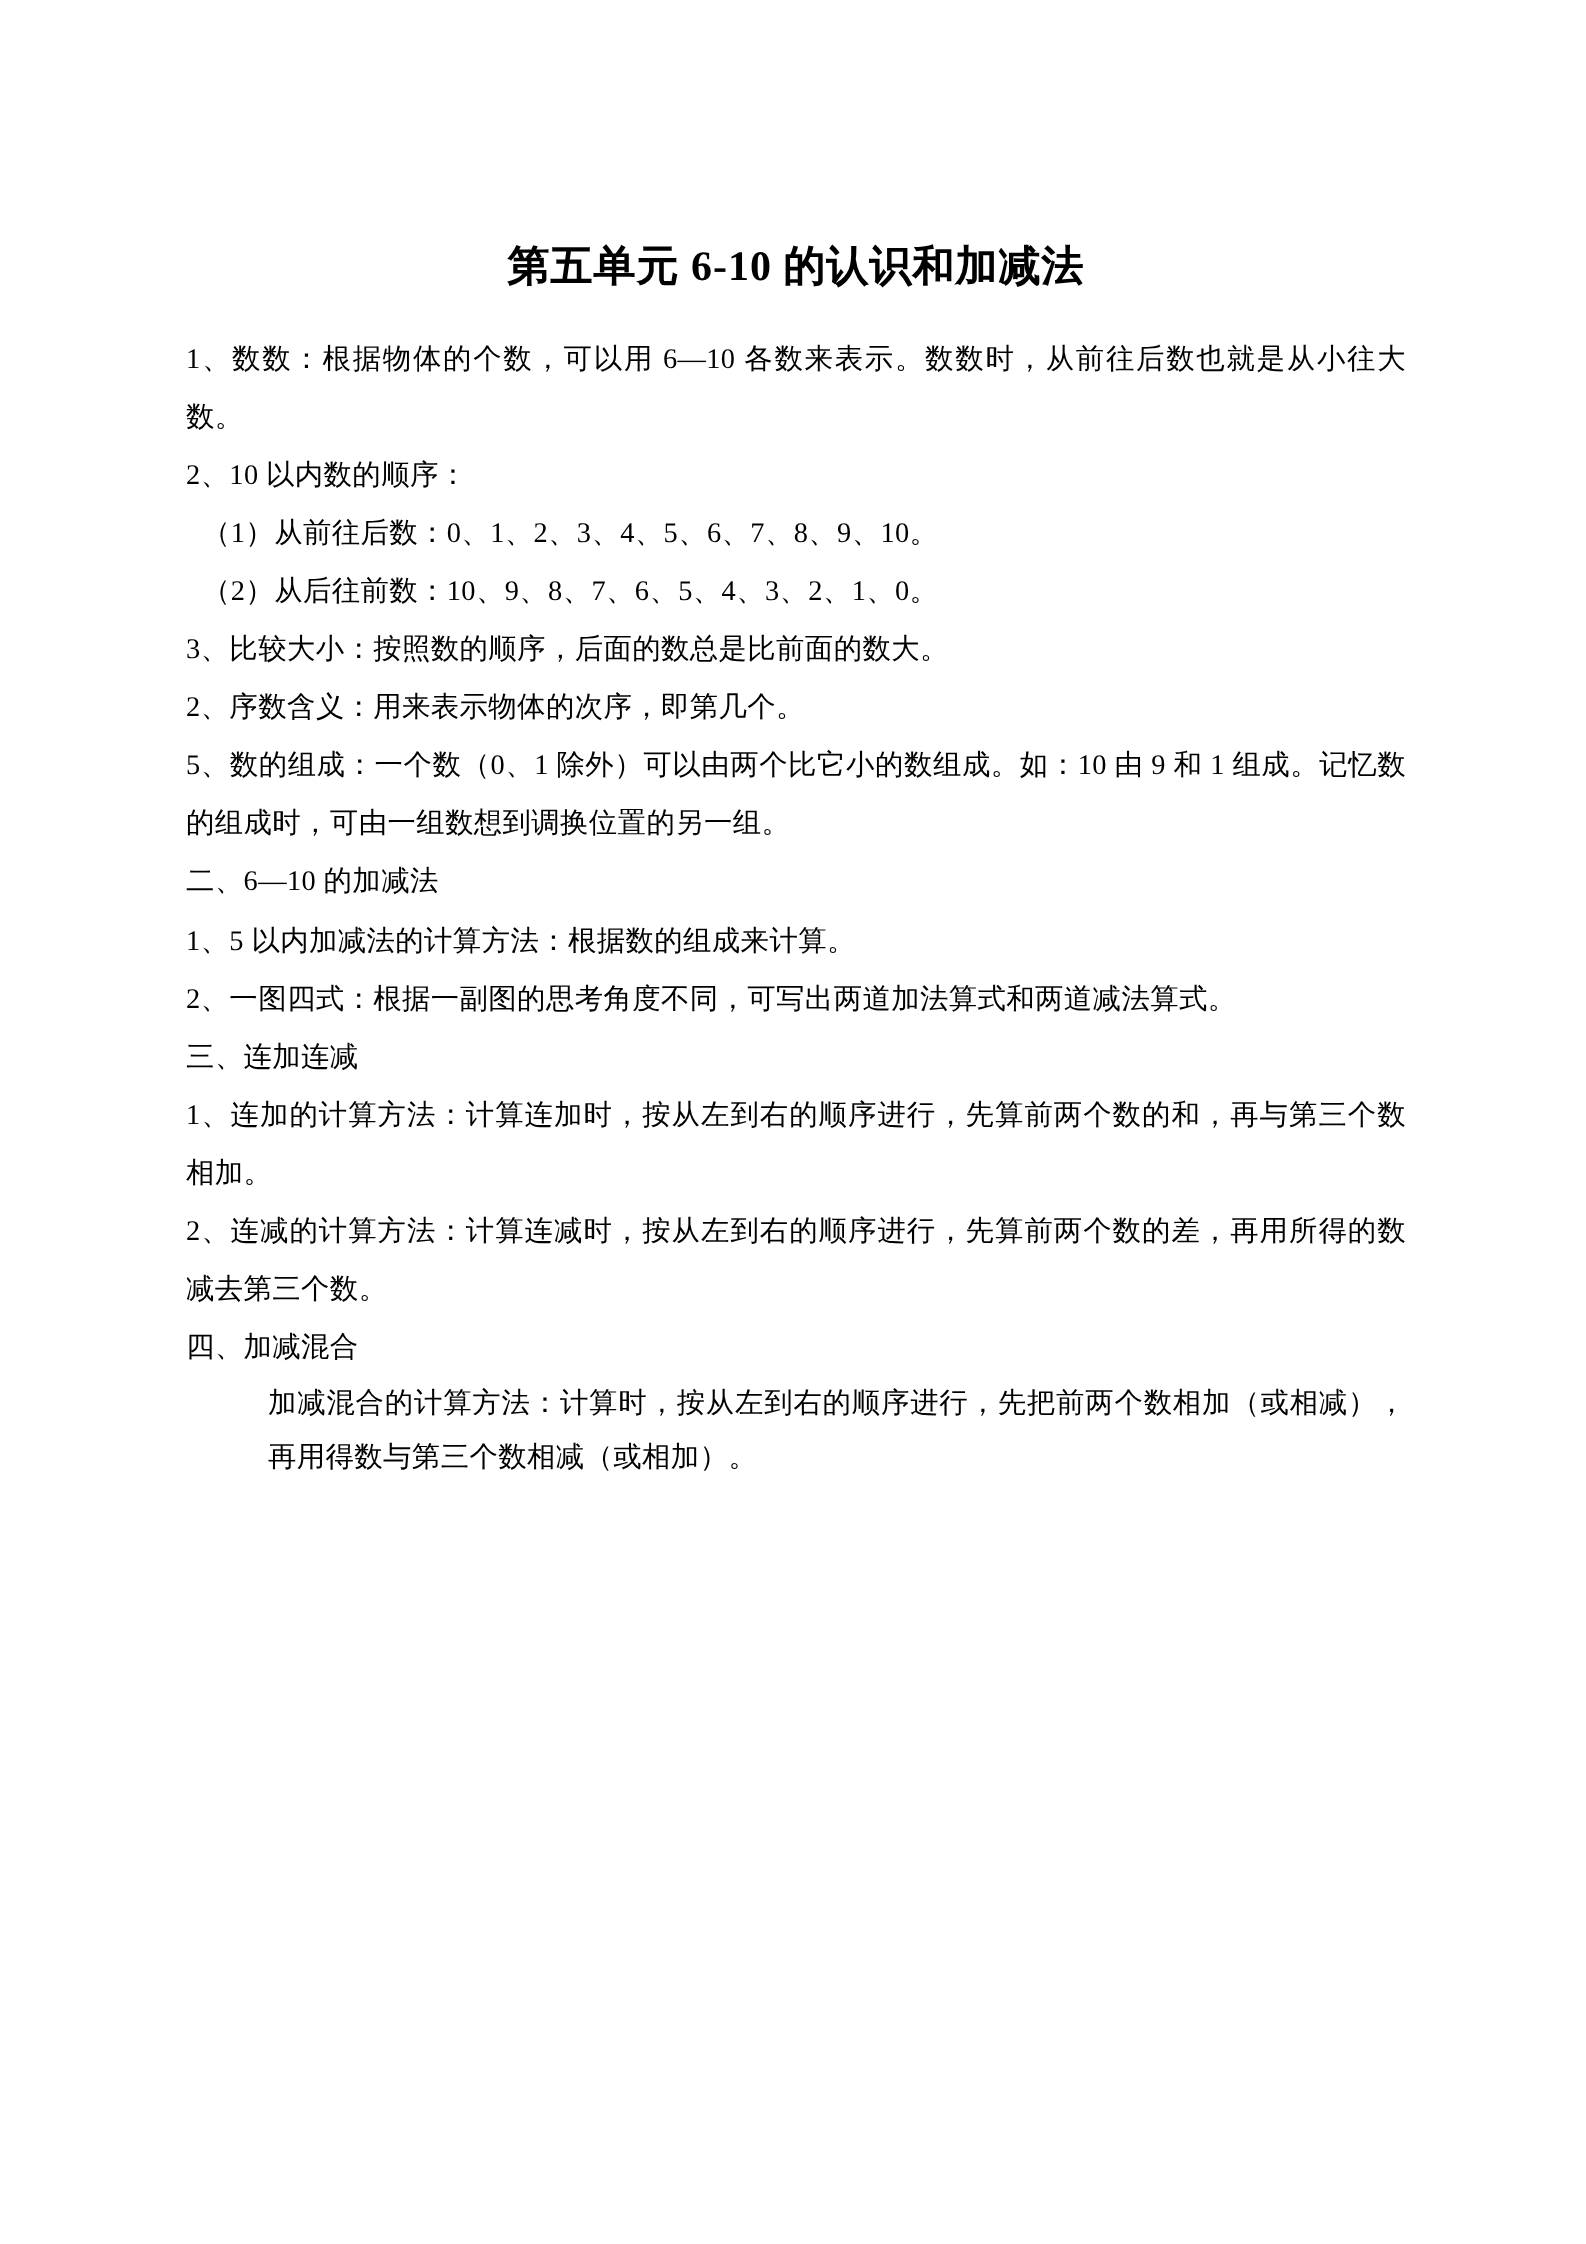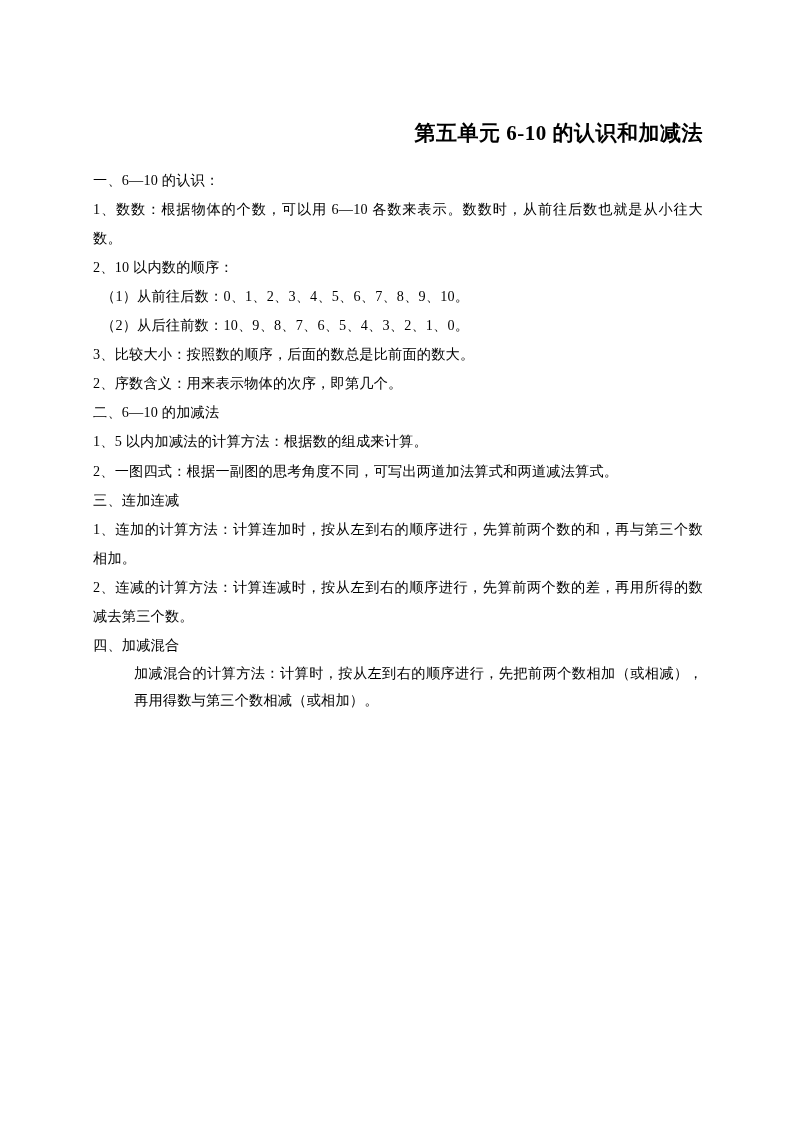--- a/index.html
+++ b/index.html
@@ -18,21 +18,21 @@
   }
   .content {
     position: absolute;
     left: 93px;
     top: 118px;
     width: 610px;
   }
   .doc-title {
     font-size: 21px;
     font-weight: bold;
-    text-align: right;
+    text-align: center;
     letter-spacing: 0.5px;
     margin: 0 0 16px 0;
     line-height: 1.5;
   }
   .para {
     font-size: 14.2px;
     line-height: 2.05;
     margin: 0;
     text-align: justify;
     text-justify: inter-ideograph;
@@ -47,27 +47,27 @@
     margin-left: 41px;
   }
 </style>
 </head>
 <body>
 
 <div class="page">
   <div class="content">
     <h1 class="doc-title">第五单元 6-10 的认识和加减法</h1>
 
-    <p class="para">一、6—10 的认识：</p>
     <p class="para">1、数数：根据物体的个数，可以用 6—10 各数来表示。数数时，从前往后数也就是从小往大数。</p>
     <p class="para">2、10 以内数的顺序：</p>
     <p class="para indent1">（1）从前往后数：0、1、2、3、4、5、6、7、8、9、10。</p>
     <p class="para indent1">（2）从后往前数：10、9、8、7、6、5、4、3、2、1、0。</p>
     <p class="para">3、比较大小：按照数的顺序，后面的数总是比前面的数大。</p>
     <p class="para">2、序数含义：用来表示物体的次序，即第几个。</p>
+    <p class="para">5、数的组成：一个数（0、1 除外）可以由两个比它小的数组成。如：10 由 9 和 1 组成。记忆数的组成时，可由一组数想到调换位置的另一组。</p>
     <p class="para">二、6—10 的加减法</p>
     <p class="para">1、5 以内加减法的计算方法：根据数的组成来计算。</p>
     <p class="para">2、一图四式：根据一副图的思考角度不同，可写出两道加法算式和两道减法算式。</p>
     <p class="para">三、连加连减</p>
     <p class="para">1、连加的计算方法：计算连加时，按从左到右的顺序进行，先算前两个数的和，再与第三个数相加。</p>
     <p class="para">2、连减的计算方法：计算连减时，按从左到右的顺序进行，先算前两个数的差，再用所得的数减去第三个数。</p>
     <p class="para">四、加减混合</p>
     <p class="para tight">加减混合的计算方法：计算时，按从左到右的顺序进行，先把前两个数相加（或相减），再用得数与第三个数相减（或相加）。</p>
   </div>
 </div>

